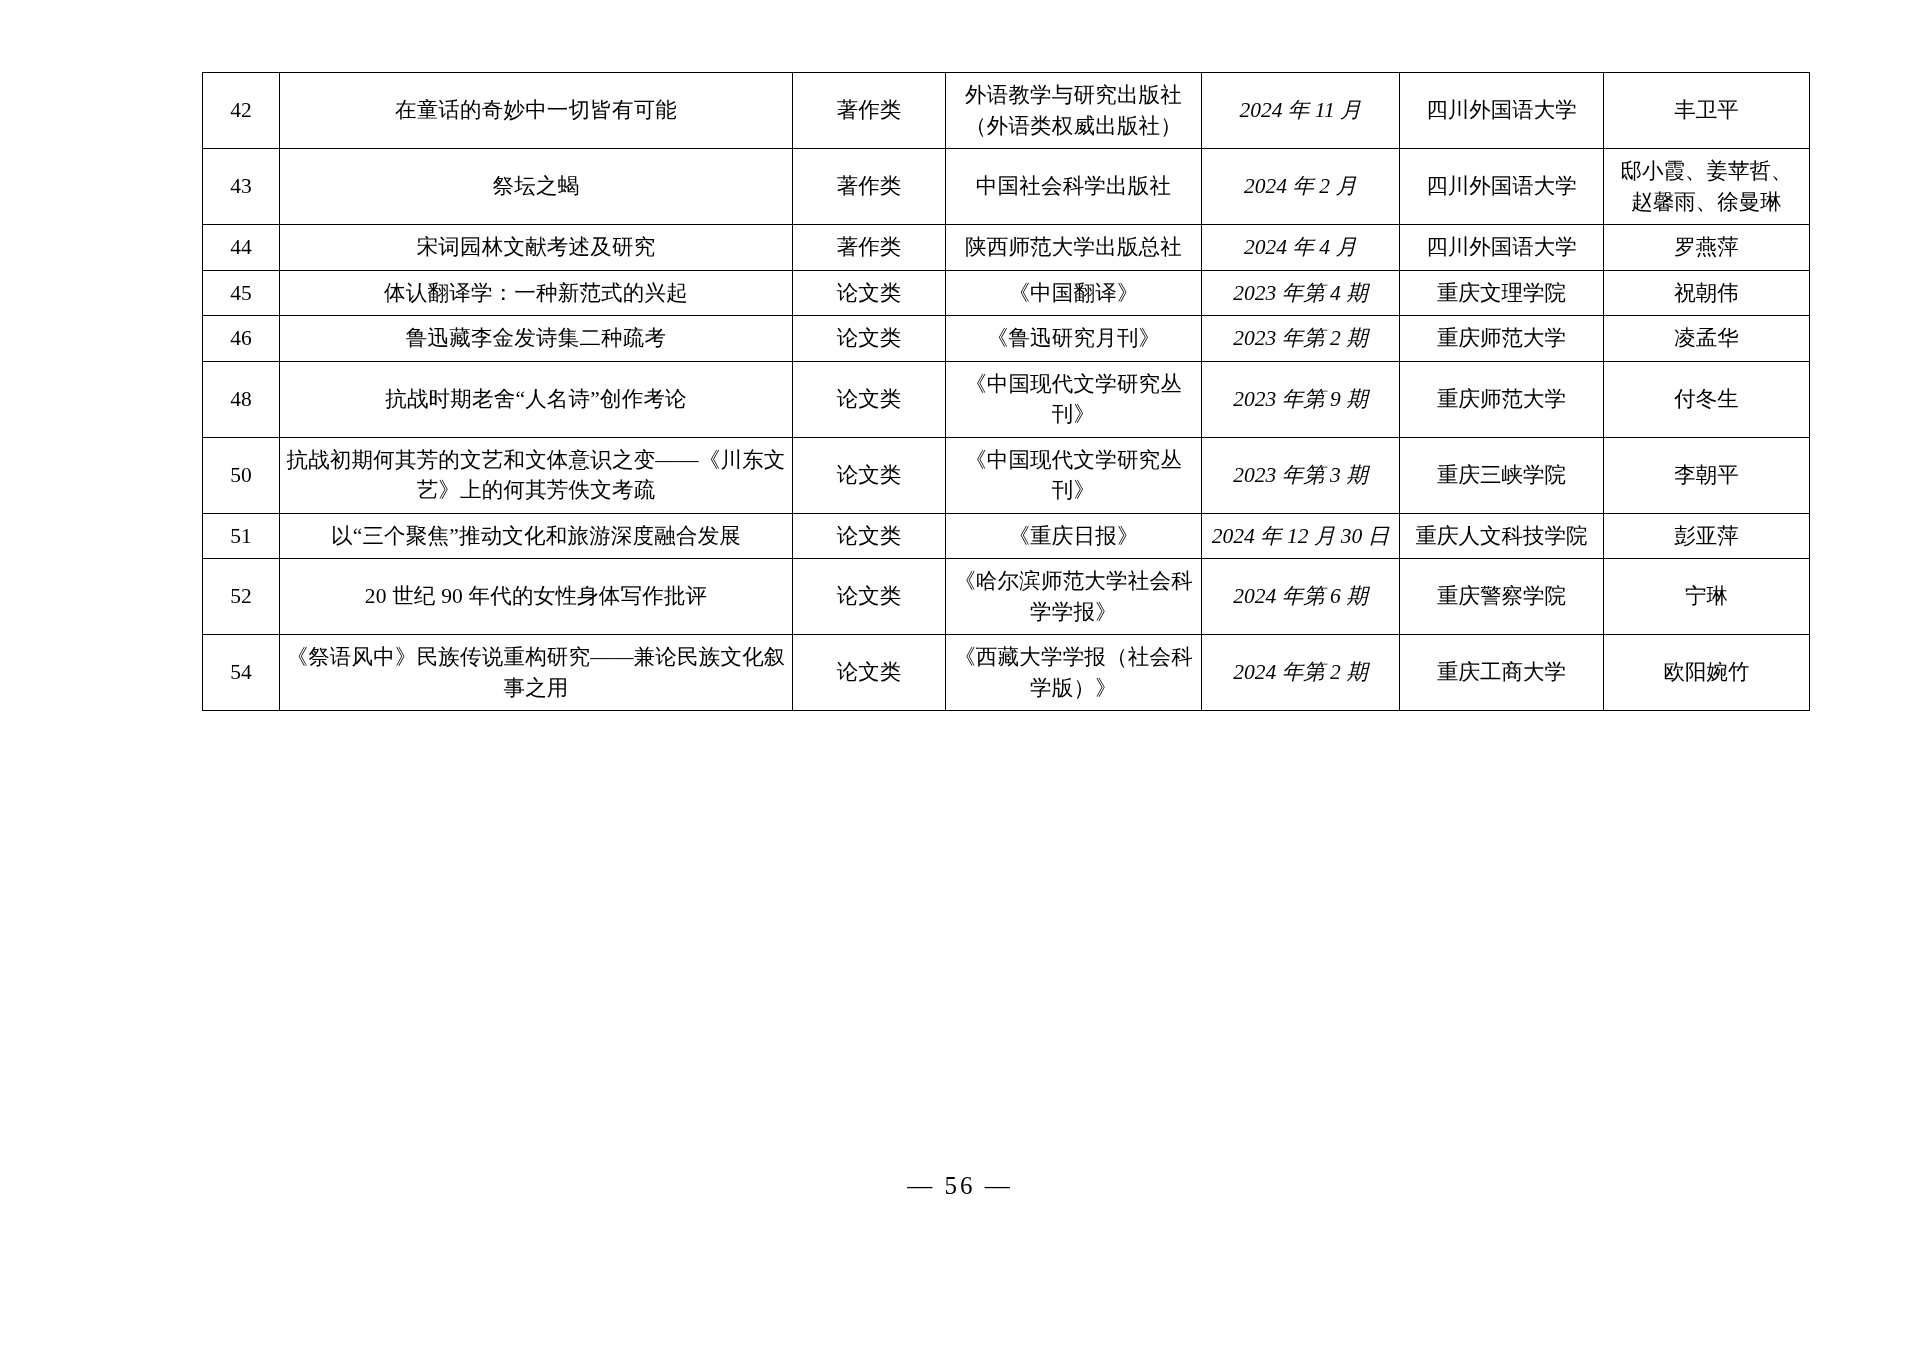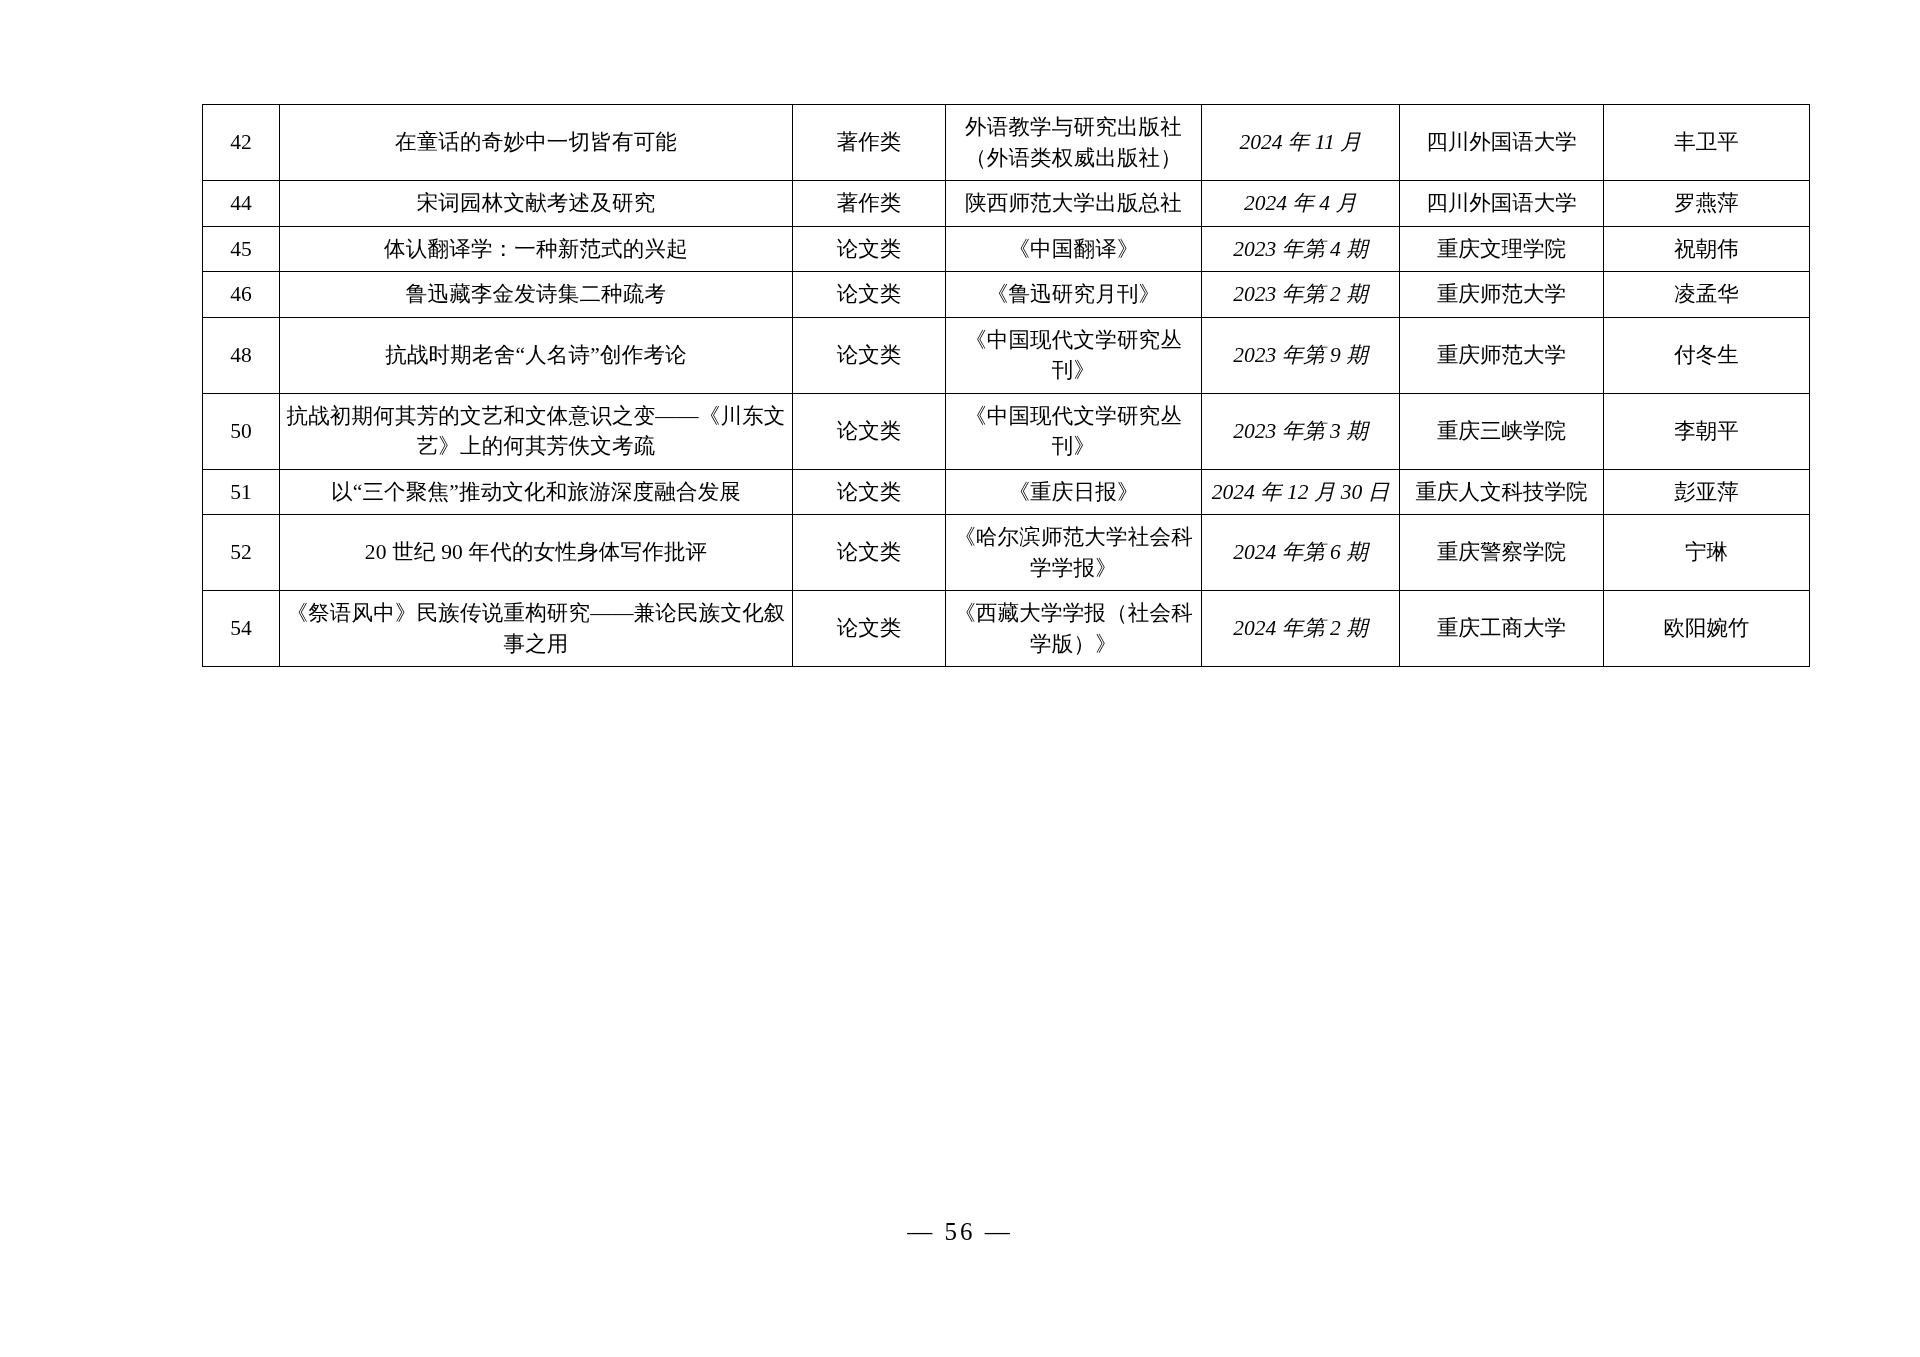--- a/index.html
+++ b/index.html
@@ -11,21 +11,21 @@
     width: 1920px;
     height: 1357px;
     font-family: "Liberation Serif", "DejaVu Serif", serif;
     color: #000000;
   }
   .page {
     position: relative;
     width: 1920px;
     height: 1305px;
     box-sizing: border-box;
-    padding: 104px 0 0 0;
+    padding: 72px 0 0 0;
   }
   .table-wrap {
     margin: 0 auto;
     width: 1516px;
   }
   table.doc-table {
     border-collapse: collapse;
     width: 1516px;
     table-layout: fixed;
   }
@@ -46,21 +46,21 @@
   td.col-org   { width: 191px; }
   td.col-auth  { width: 193px; }
 
   td.col-title { letter-spacing: 0.2px; }
   td.col-pub   { letter-spacing: 0.2px; }
 
   .footer {
     position: absolute;
     left: 0;
     right: 0;
-    top: 1218px;
+    top: 1172px;
     text-align: center;
     font-size: 25px;
     letter-spacing: 3px;
     font-family: "Liberation Serif", "DejaVu Serif", serif;
   }
 </style>
 </head>
 <body>
 
 <div class="page">
@@ -72,20 +72,29 @@
         <tr>
           <td class="col-idx">42</td>
           <td class="col-title">在童话的奇妙中一切皆有可能</td>
           <td class="col-type">著作类</td>
           <td class="col-pub">外语教学与研究出版社（外语类权威出版社）</td>
           <td class="col-date">2024 年 11 月</td>
           <td class="col-org">四川外国语大学</td>
           <td class="col-auth">丰卫平</td>
         </tr>
 
+        <tr>
+          <td class="col-idx">43</td>
+          <td class="col-title">祭坛之蝎</td>
+          <td class="col-type">著作类</td>
+          <td class="col-pub">中国社会科学出版社</td>
+          <td class="col-date">2024 年 2 月</td>
+          <td class="col-org">四川外国语大学</td>
+          <td class="col-auth">邸小霞、姜苹哲、赵馨雨、徐曼琳</td>
+        </tr>
 
         <tr>
           <td class="col-idx">44</td>
           <td class="col-title">宋词园林文献考述及研究</td>
           <td class="col-type">著作类</td>
           <td class="col-pub">陕西师范大学出版总社</td>
           <td class="col-date">2024 年 4 月</td>
           <td class="col-org">四川外国语大学</td>
           <td class="col-auth">罗燕萍</td>
         </tr>

